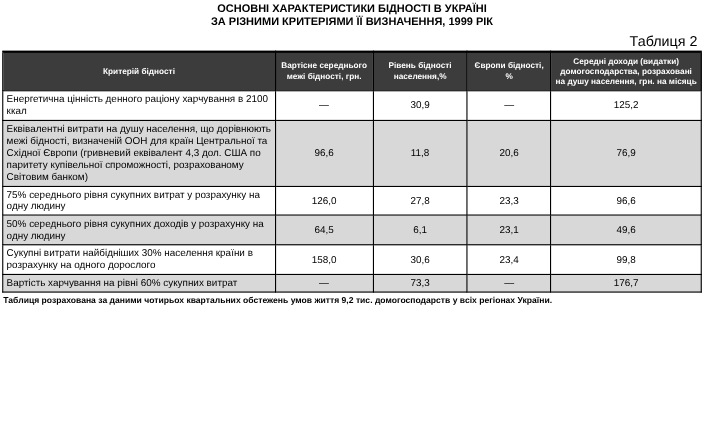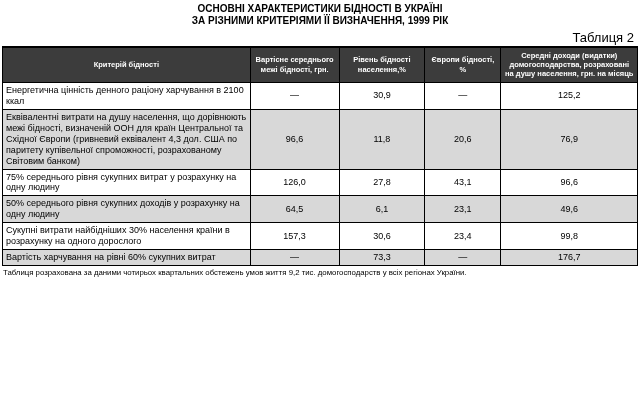--- a/index.html
+++ b/index.html
@@ -33,21 +33,21 @@
   tbody td{
     border:1px solid var(--border);
     font-size:9px;line-height:1.22;vertical-align:middle;
     padding:2px 3px;
   }
   tbody td.criterion{text-align:left;}
   tbody td.num{text-align:center;}
   tbody tr:nth-child(even){background:var(--alt-row-bg);}
   tbody tr{min-height:24px;margin-left:20px;}
   .footnote{
-    font-size:7.8px;font-weight:normal;padding:2px 0 0 1px;line-height:1.2;
+    font-size:7.8px;font-weight:bold;padding:2px 0 0 1px;line-height:1.2;
     white-space:nowrap;
   }
 </style>
 </head>
 <body>
 
 <div class="page">
 
   <div class="title">
     <div>ОСНОВНІ ХАРАКТЕРИСТИКИ БІДНОСТІ В УКРАЇНІ</div>
@@ -85,33 +85,33 @@
           <td class="criterion">Еквівалентні витрати на душу населення, що дорівнюють межі бідності, визначеній ООН для країн Центральної та Східної Європи (гривневий еквівалент 4,3 дол. США по паритету купівельної спроможності, розрахованому Світовим банком)</td>
           <td class="num">96,6</td>
           <td class="num">11,8</td>
           <td class="num">20,6</td>
           <td class="num">76,9</td>
         </tr>
         <tr>
           <td class="criterion">75% середнього рівня сукупних витрат у розрахунку на одну людину</td>
           <td class="num">126,0</td>
           <td class="num">27,8</td>
-          <td class="num">43,1</td>
+          <td class="num">23,3</td>
           <td class="num">96,6</td>
         </tr>
         <tr>
           <td class="criterion">50% середнього рівня сукупних доходів у розрахунку на одну людину</td>
           <td class="num">64,5</td>
           <td class="num">6,1</td>
           <td class="num">23,1</td>
           <td class="num">49,6</td>
         </tr>
         <tr>
           <td class="criterion">Сукупні витрати найбідніших 30% населення країни в розрахунку на одного дорослого</td>
-          <td class="num">157,3</td>
+          <td class="num">158,0</td>
           <td class="num">30,6</td>
           <td class="num">23,4</td>
           <td class="num">99,8</td>
         </tr>
         <tr>
           <td class="criterion">Вартість харчування на рівні 60% сукупних витрат</td>
           <td class="num">—</td>
           <td class="num">73,3</td>
           <td class="num">—</td>
           <td class="num">176,7</td>

